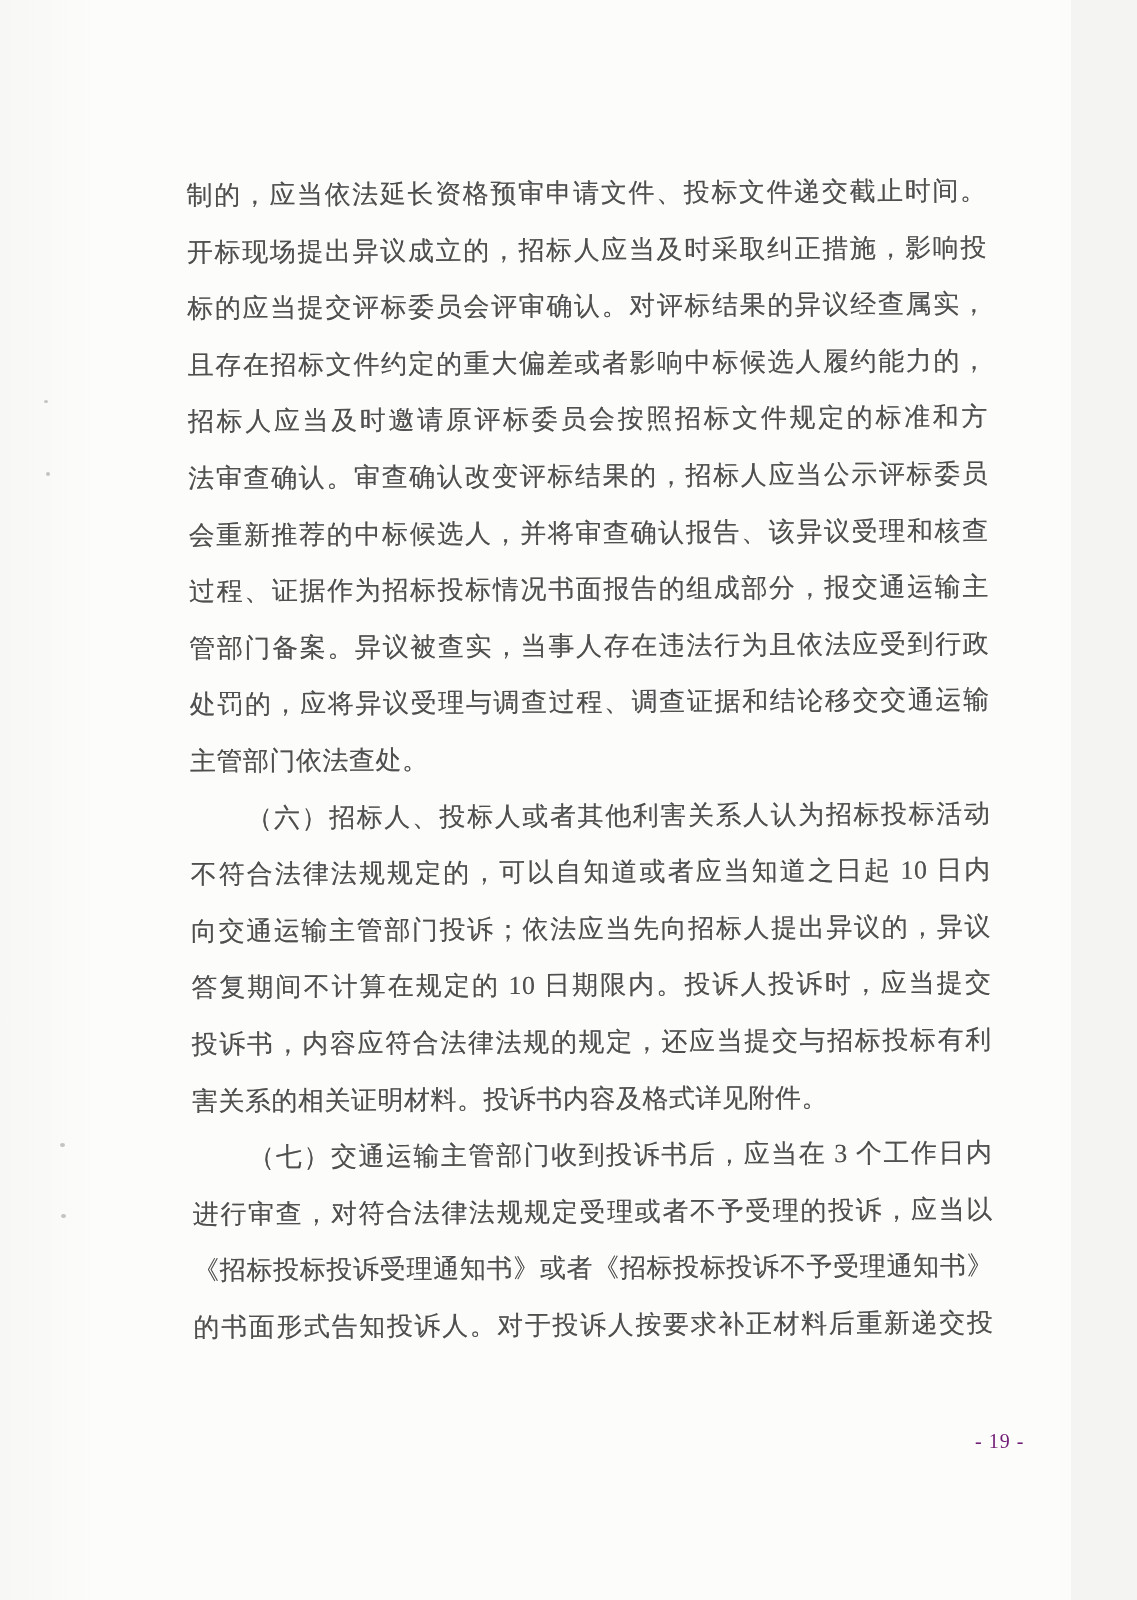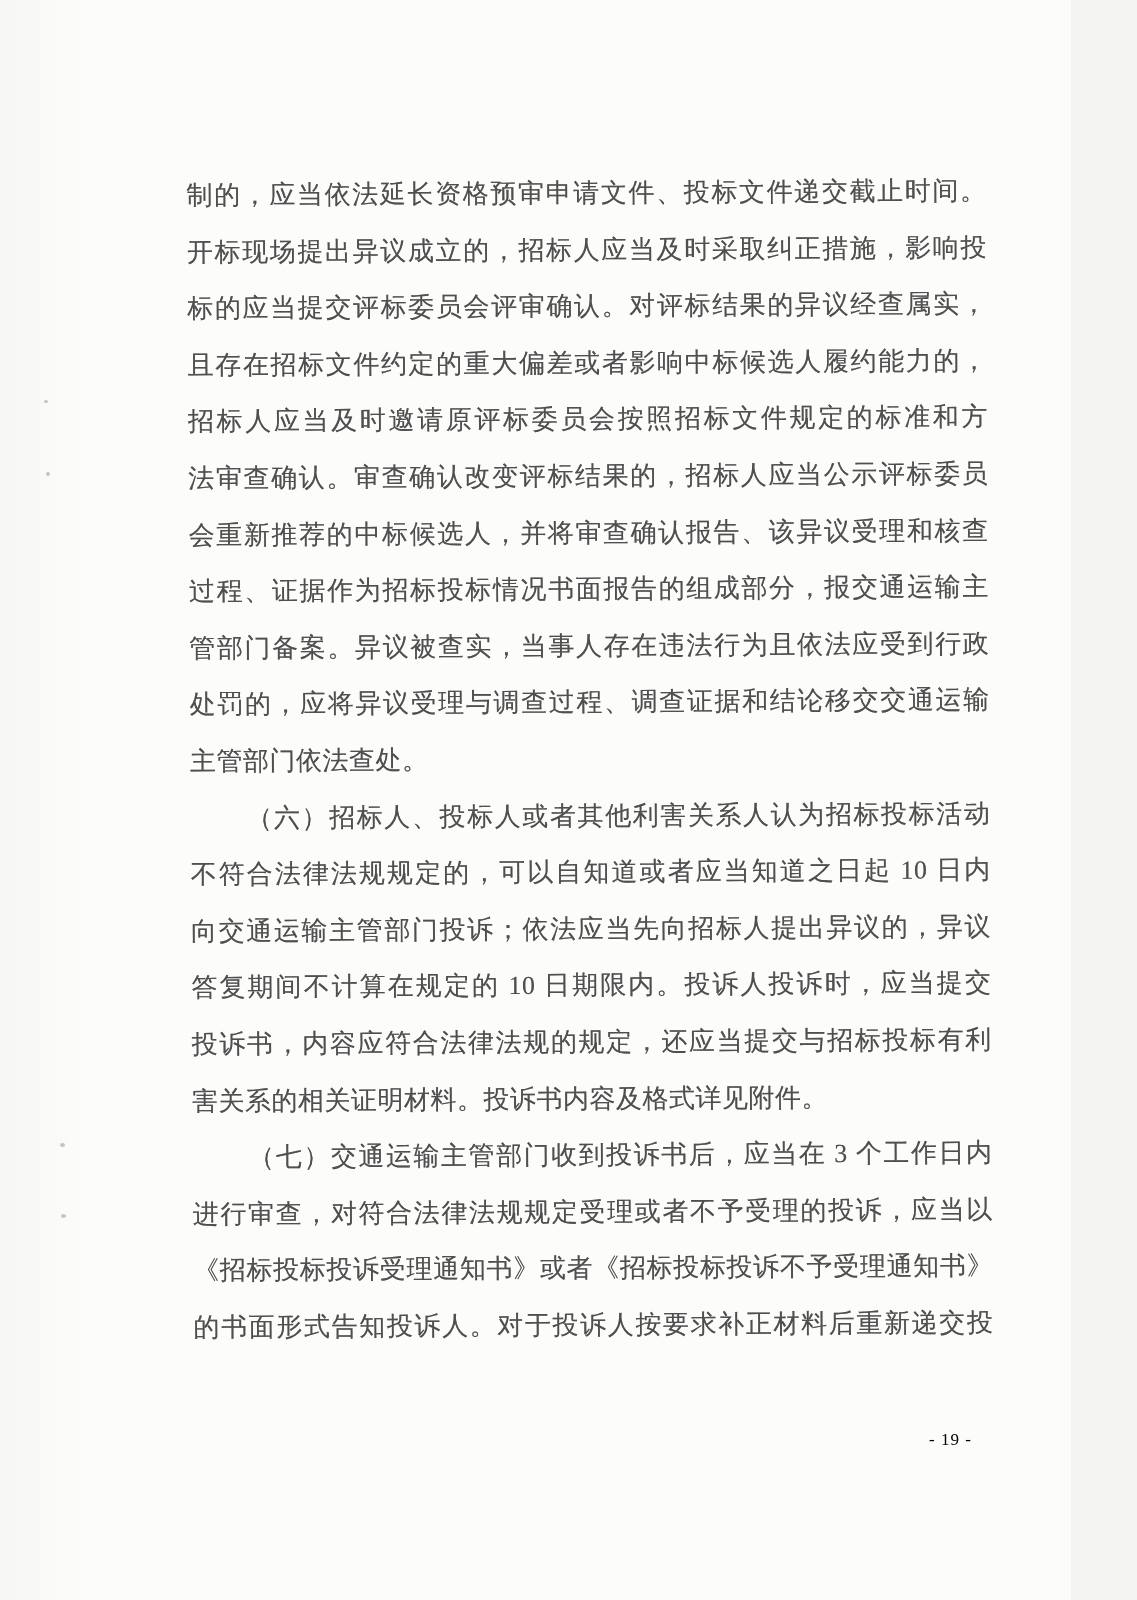--- a/index.html
+++ b/index.html
@@ -45,24 +45,24 @@
     text-shadow: 0 0 0.6px rgba(90,90,90,0.55);
   }
   .line.fill {
     text-align-last: justify;
   }
   .line.indent {
     padding-left: 56px;
   }
   .page-number {
     position: absolute;
-    left: 929px;
+    left: 975px;
     top: 1430px;
-    font-size: 17px;
-    color: #000000;
+    font-size: 20px;
+    color: #701a75;
     letter-spacing: 1px;
     font-family: "Liberation Serif", serif;
   }
   .speckle {
     position: absolute;
     background: #c3c3c0;
     border-radius: 50%;
   }
   .speckle.s1 { left: 44px;  top: 400px;  width: 4px; height: 3px; }
   .speckle.s2 { left: 46px;  top: 472px;  width: 4px; height: 4px; }

